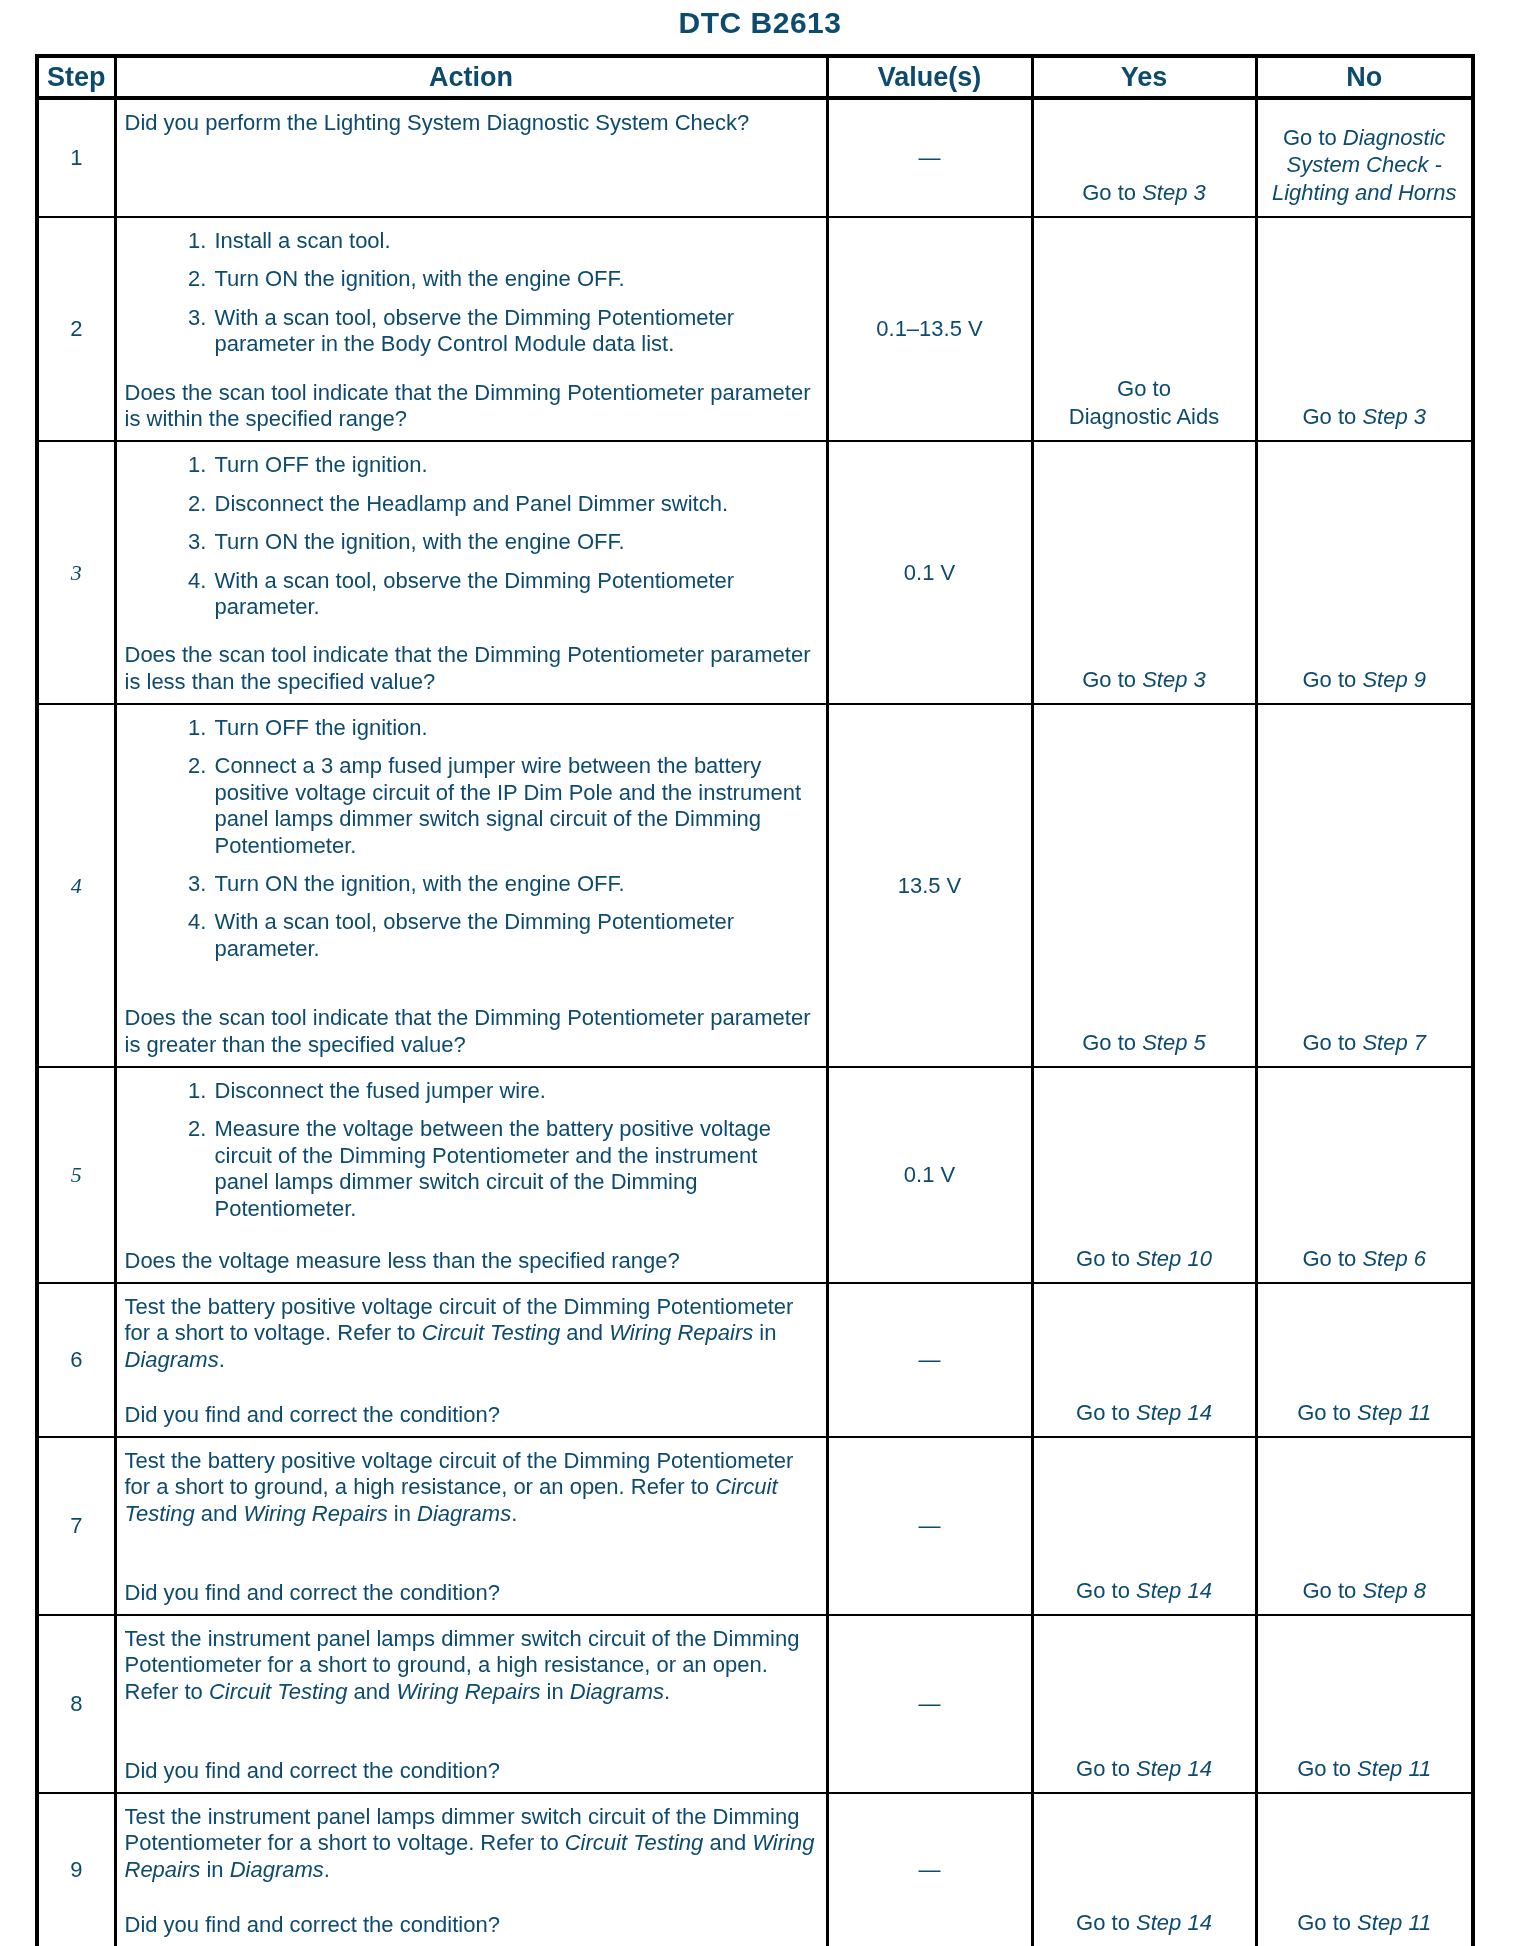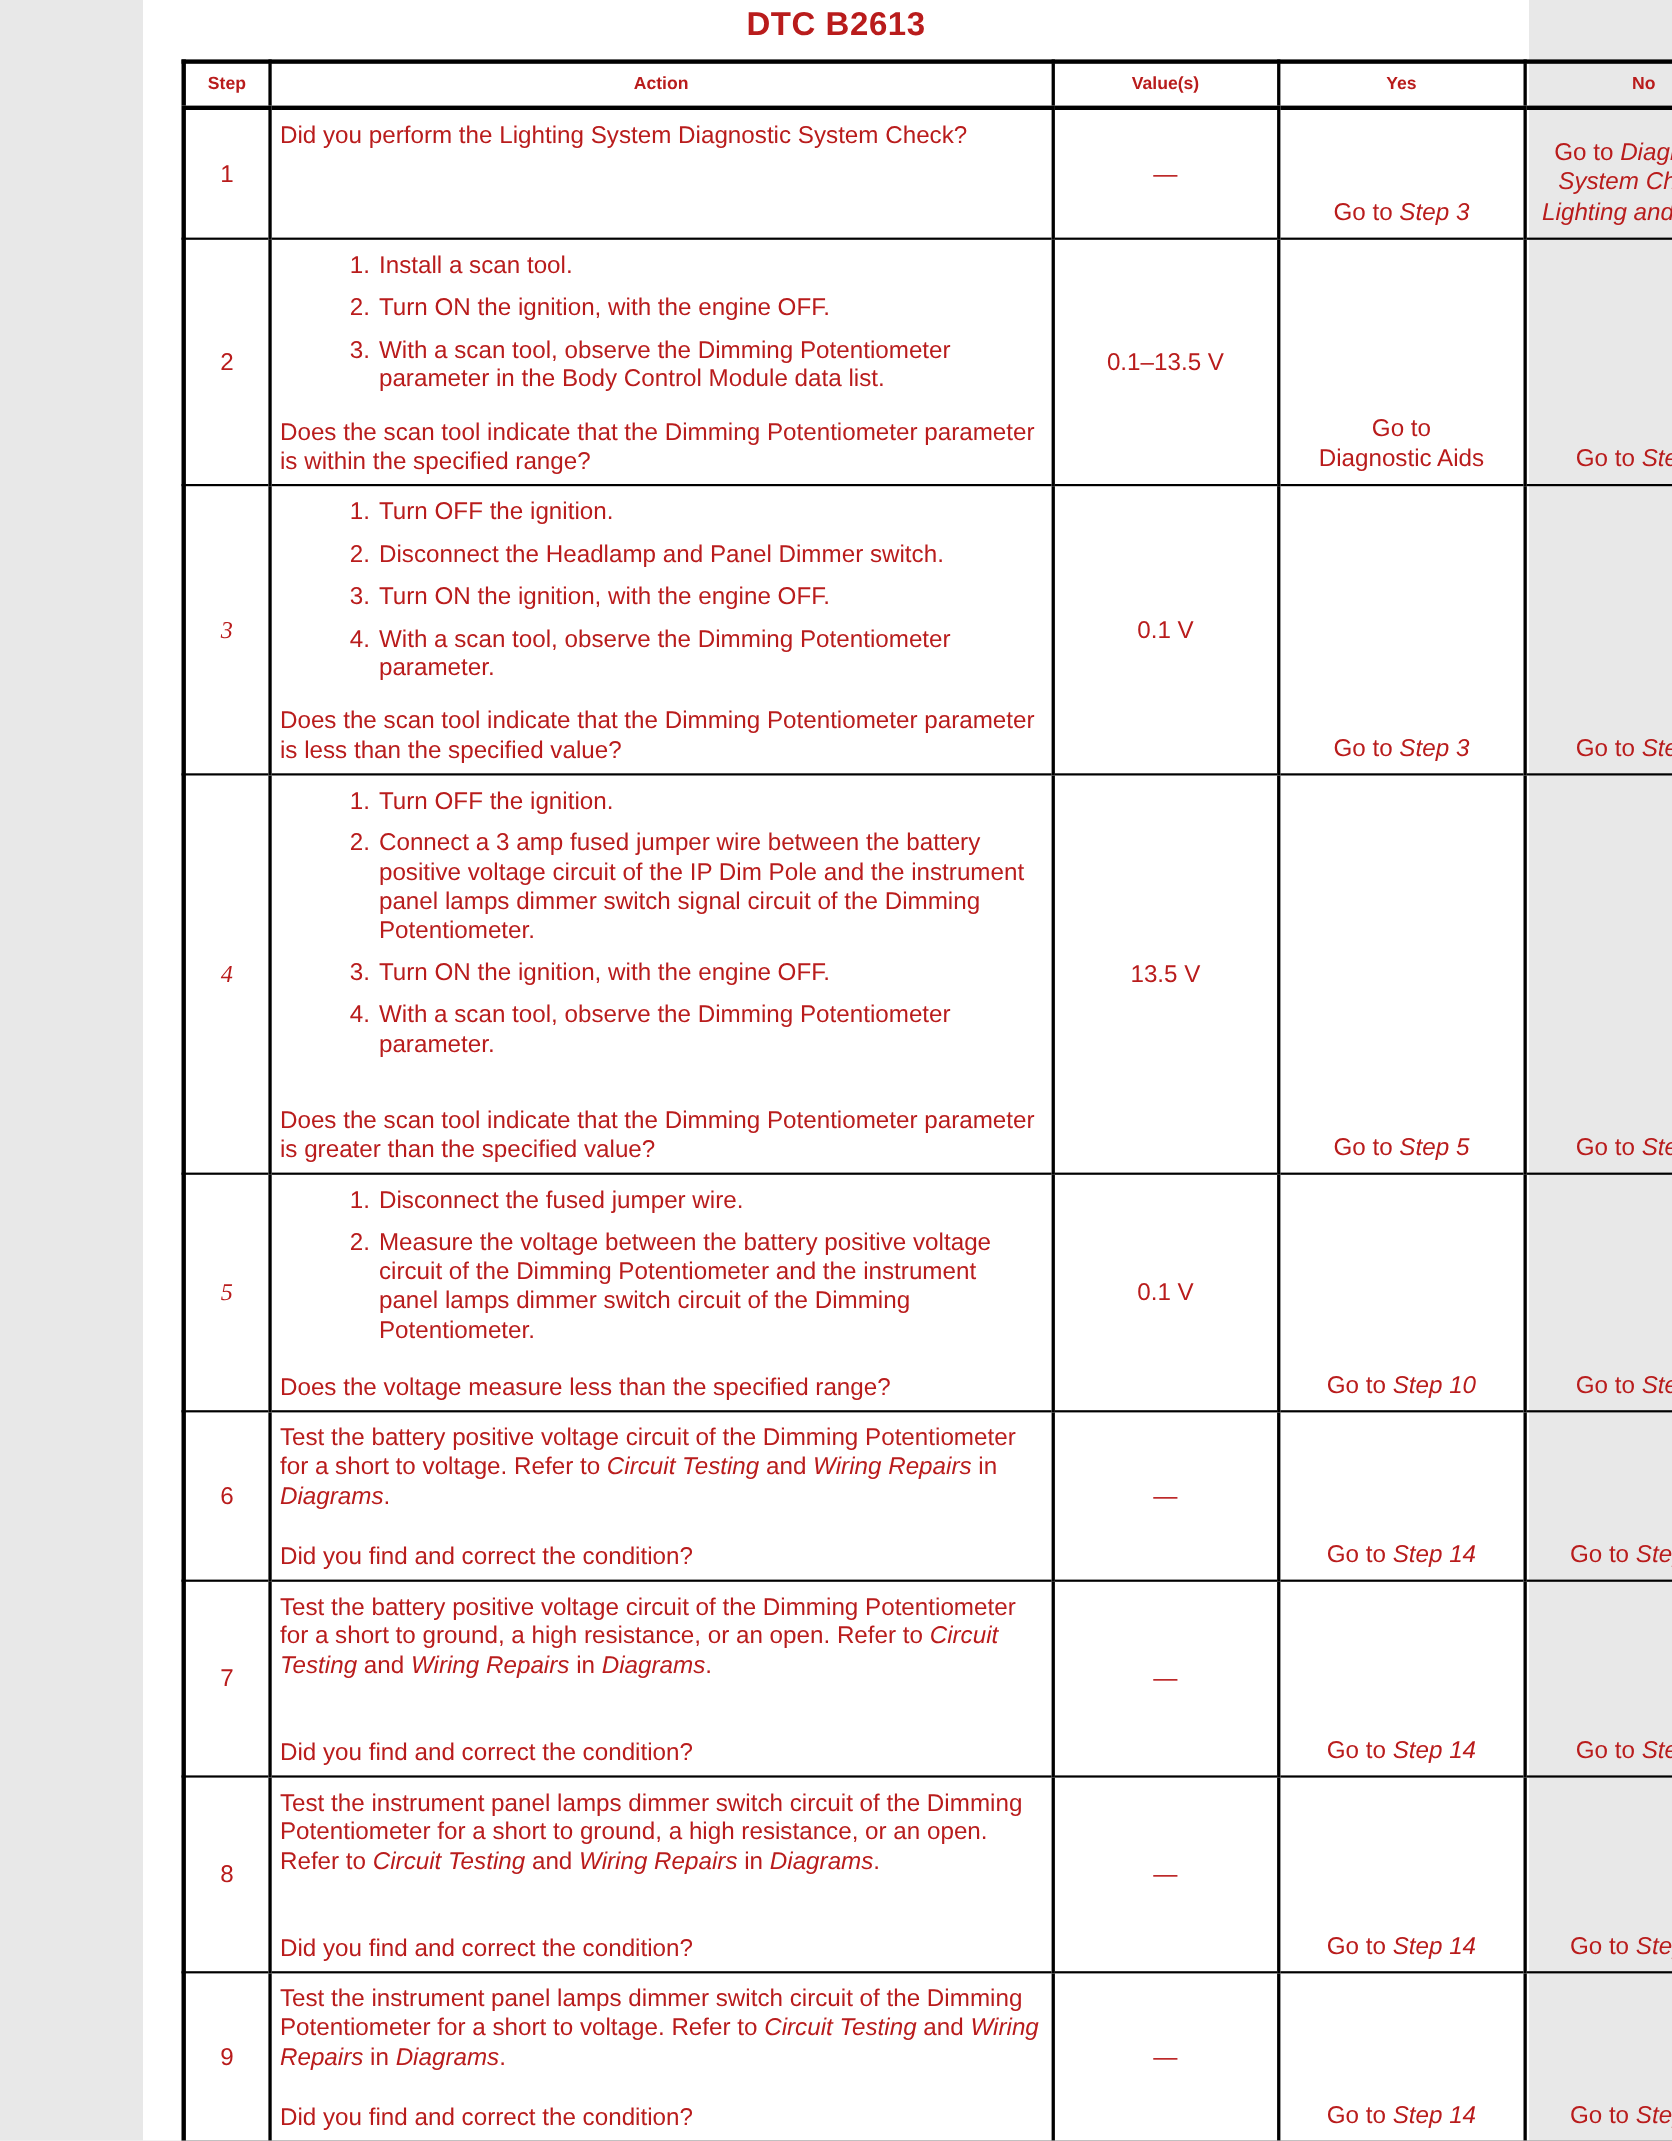--- a/index.html
+++ b/index.html
@@ -1,22 +1,22 @@
 <!DOCTYPE html>
 <html><head>
 <meta charset="utf-8">
 <style>
   html,body{margin:0;padding:0;background:#e8e8e8;}
   .page{
     position:relative;
-    width:1260px;height:1946px;
+    width:1520px;height:1946px;
     margin:0 auto;
     background:#ffffff;
     font-family:"Liberation Sans", sans-serif;
-    color:#b91c1c;
+    color:#0c4a6e;
   }
   .title{
     position:absolute;top:6px;left:0;width:100%;
     text-align:center;
     font-size:30px;font-weight:bold;
     letter-spacing:0.5px;
   }
   table.dtc{
     position:absolute;left:35px;top:54px;
     width:1436px;
@@ -25,21 +25,21 @@
     border:4px solid #000;
   }
   col.c-step{width:78px;}
   col.c-action{width:712px;}
   col.c-value{width:205px;}
   col.c-yes{width:224px;}
   col.c-no{width:217px;}
   th,td{border:3px solid #000;}
   thead th{
     height:34px;
-    font-size:16px;font-weight:bold;
+    font-size:27px;font-weight:bold;
     text-align:center;vertical-align:middle;
     border-bottom:4px solid #000;
     padding:2px 4px;
   }
   tbody td{
     font-size:22px;
     vertical-align:middle;
     border-top:2px solid #000;border-bottom:2px solid #000;
   }
   

